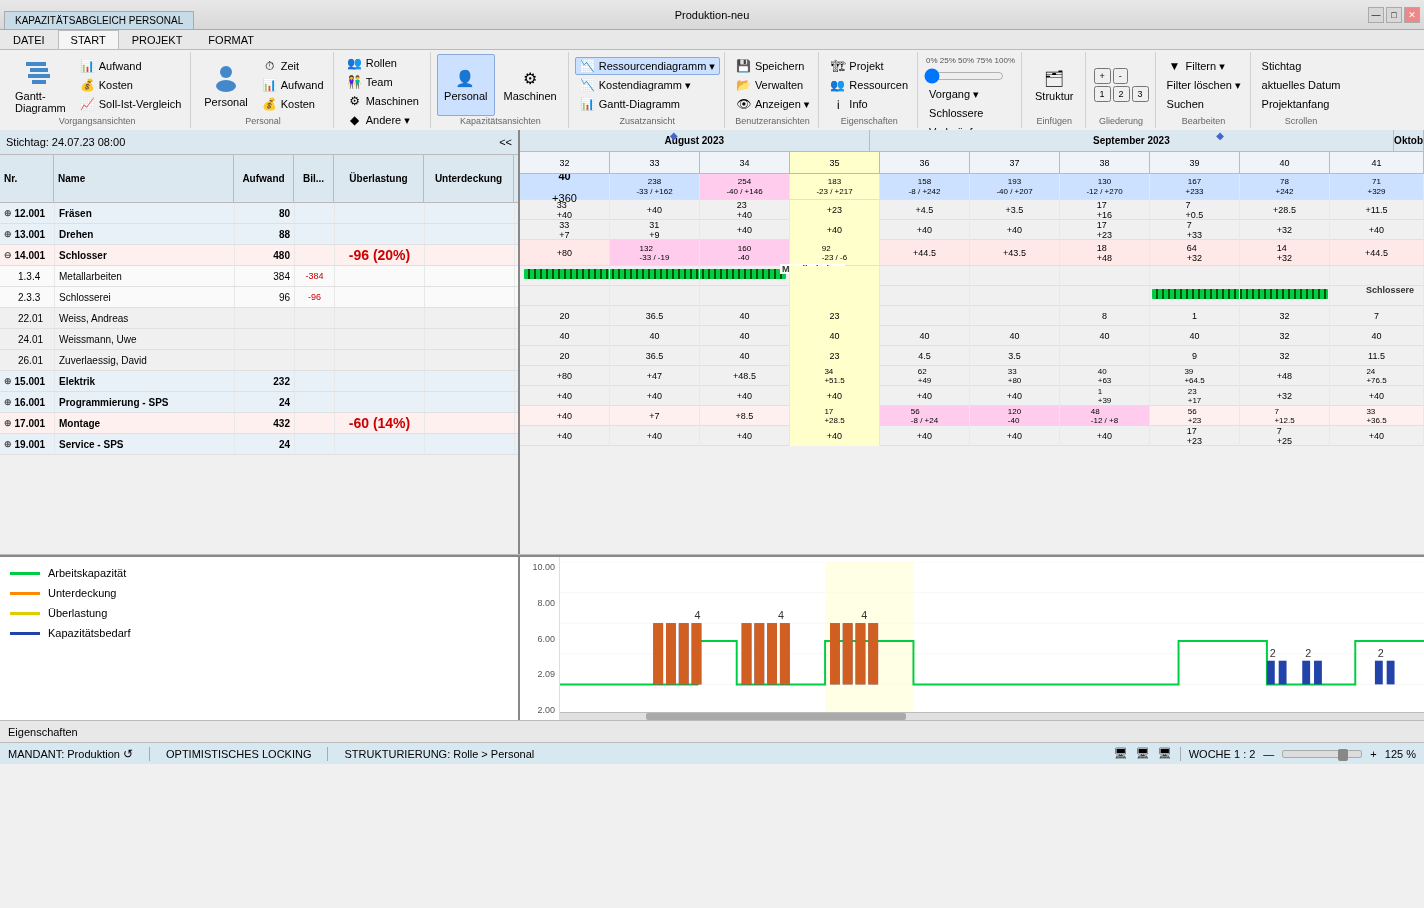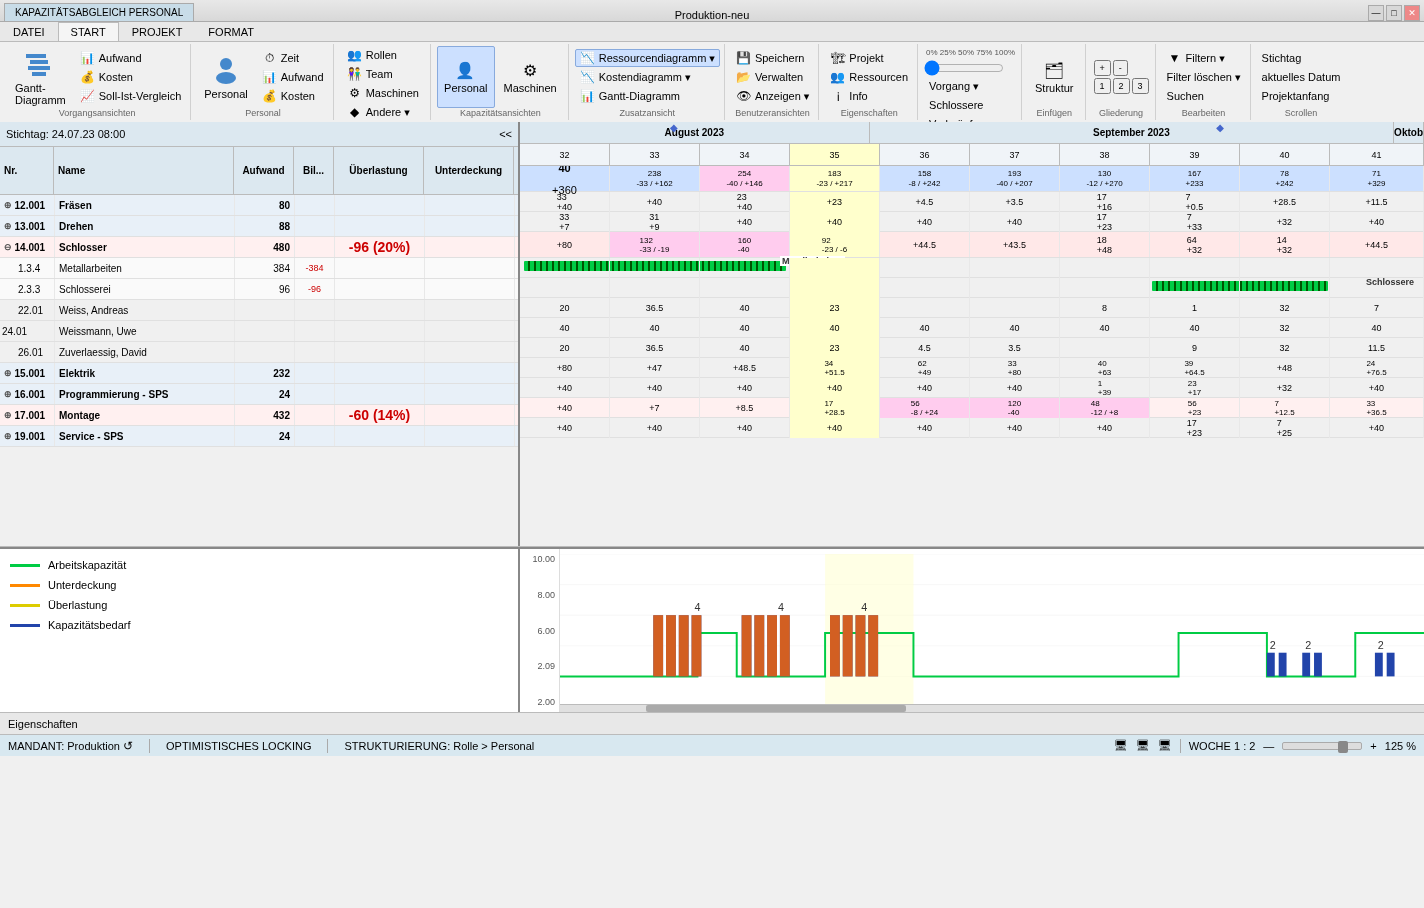--- a/index.html
+++ b/index.html
@@ -1,24 +1,24 @@
 <!DOCTYPE html>
 <html><head>
   <meta charset="utf-8">
   <style>
     * { box-sizing: border-box; margin: 0; padding: 0; font-family: 'Segoe UI', Arial, sans-serif; font-size: 11px; }
     body { width: 1424px; height: 908px; overflow: hidden; background: #f0f0f0; }
 
     
     .title-bar {
-      height: 22px;
+      height: 30px;
       background: linear-gradient(to bottom, #e8e8e8, #d8d8d8);
       border-bottom: 1px solid #aaa;
       display: flex;
-      align-items: flex-end;
+      align-items: center;
       justify-content: space-between;
       padding: 0 4px;
       position: relative;
     }
     .title-bar-tabs {
       display: flex;
       align-items: flex-end;
       height: 100%;
     }
     .title-tab {
@@ -707,21 +707,21 @@
         <div class="row">
           <div class="cell cell-nr" style="padding-left:18px">22.01</div>
           <div class="cell cell-name">Weiss, Andreas</div>
           <div class="cell cell-aufwand"></div>
           <div class="cell cell-bild"></div>
           <div class="cell cell-ueber"></div>
           <div class="cell cell-unter"></div>
         </div>
 
         <div class="row">
-          <div class="cell cell-nr" style="padding-left:2px">24.01</div>
+          <div class="cell cell-nr" style="padding-left:18px">24.01</div>
           <div class="cell cell-name">Weissmann, Uwe</div>
           <div class="cell cell-aufwand"></div>
           <div class="cell cell-bild"></div>
           <div class="cell cell-ueber"></div>
           <div class="cell cell-unter"></div>
         </div>
 
         <div class="row">
           <div class="cell cell-nr" style="padding-left:18px">26.01</div>
           <div class="cell cell-name">Zuverlaessig, David</div>

